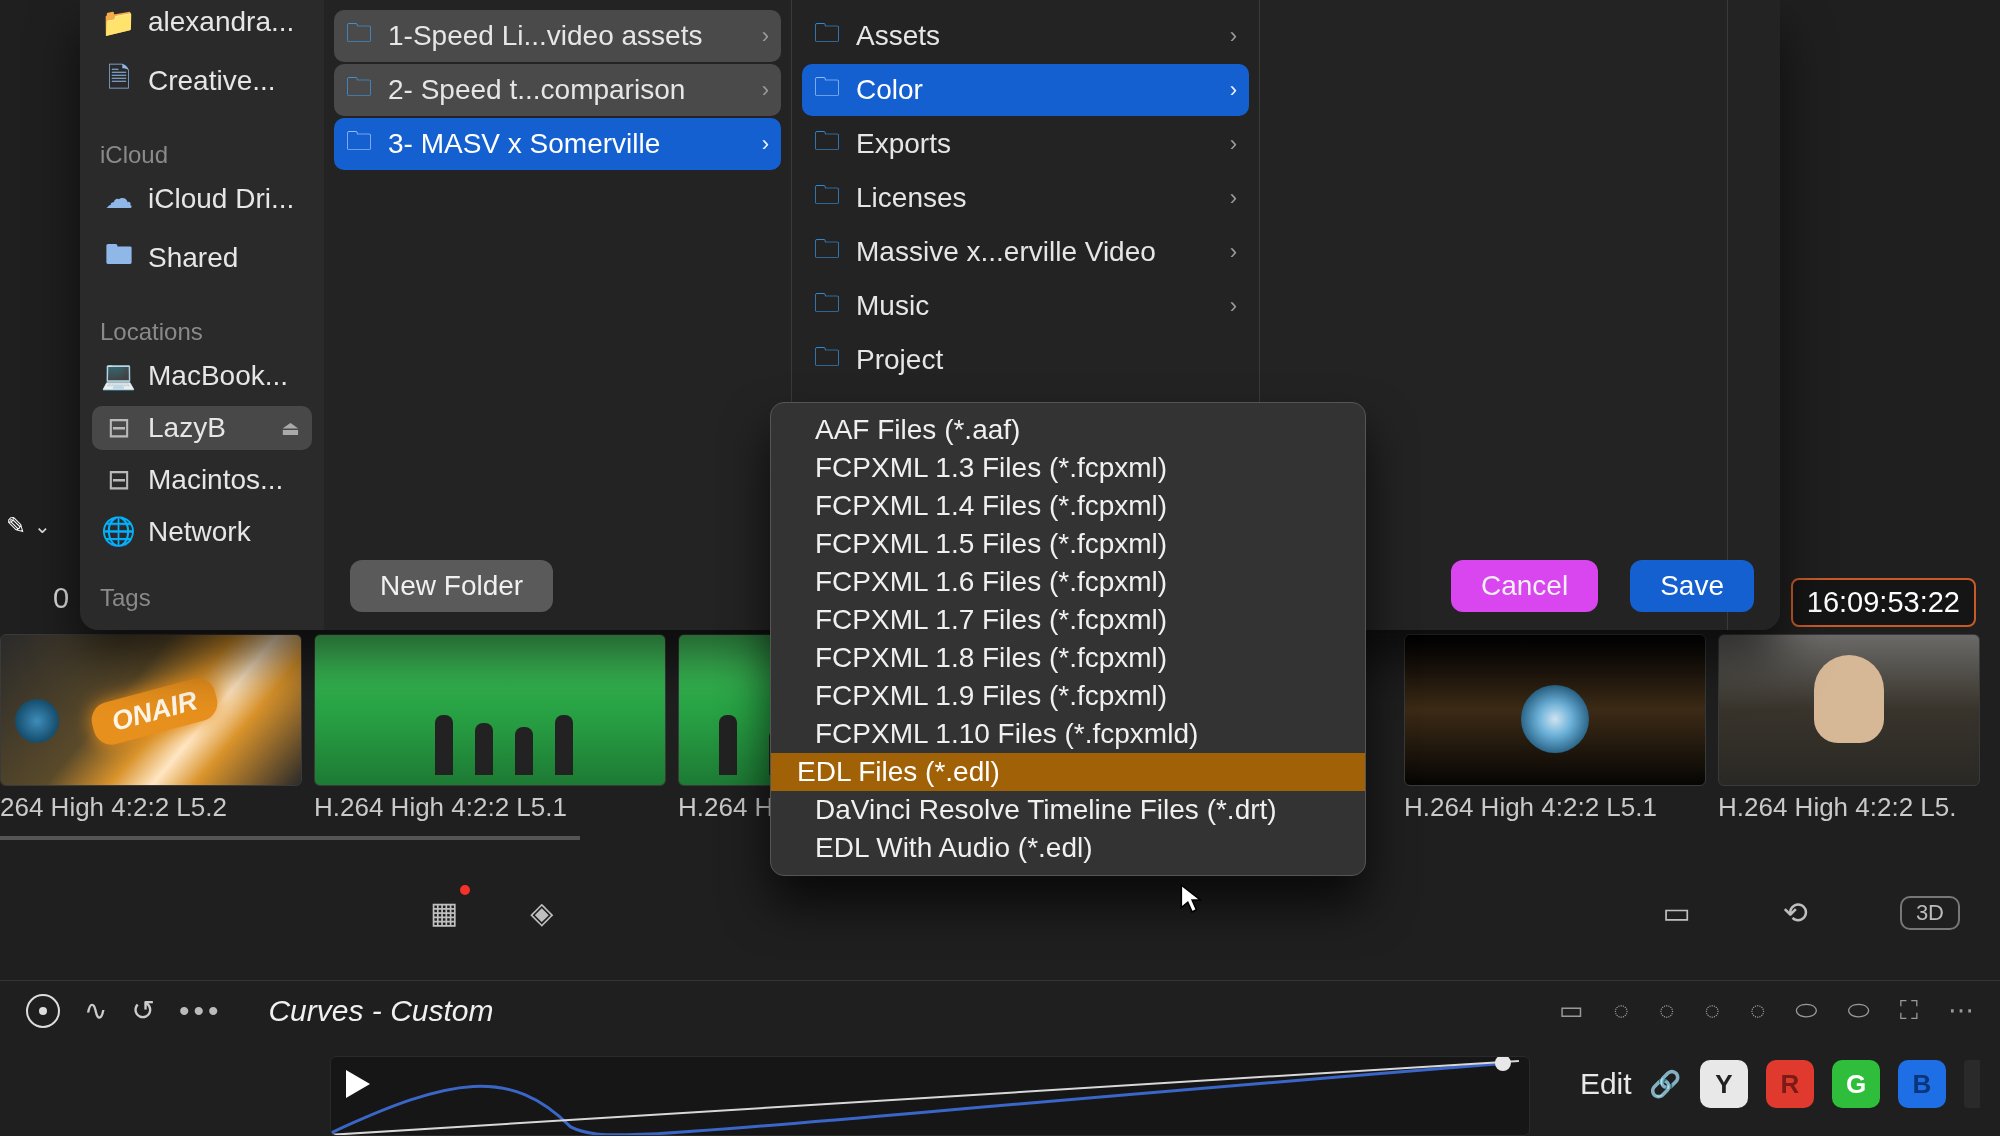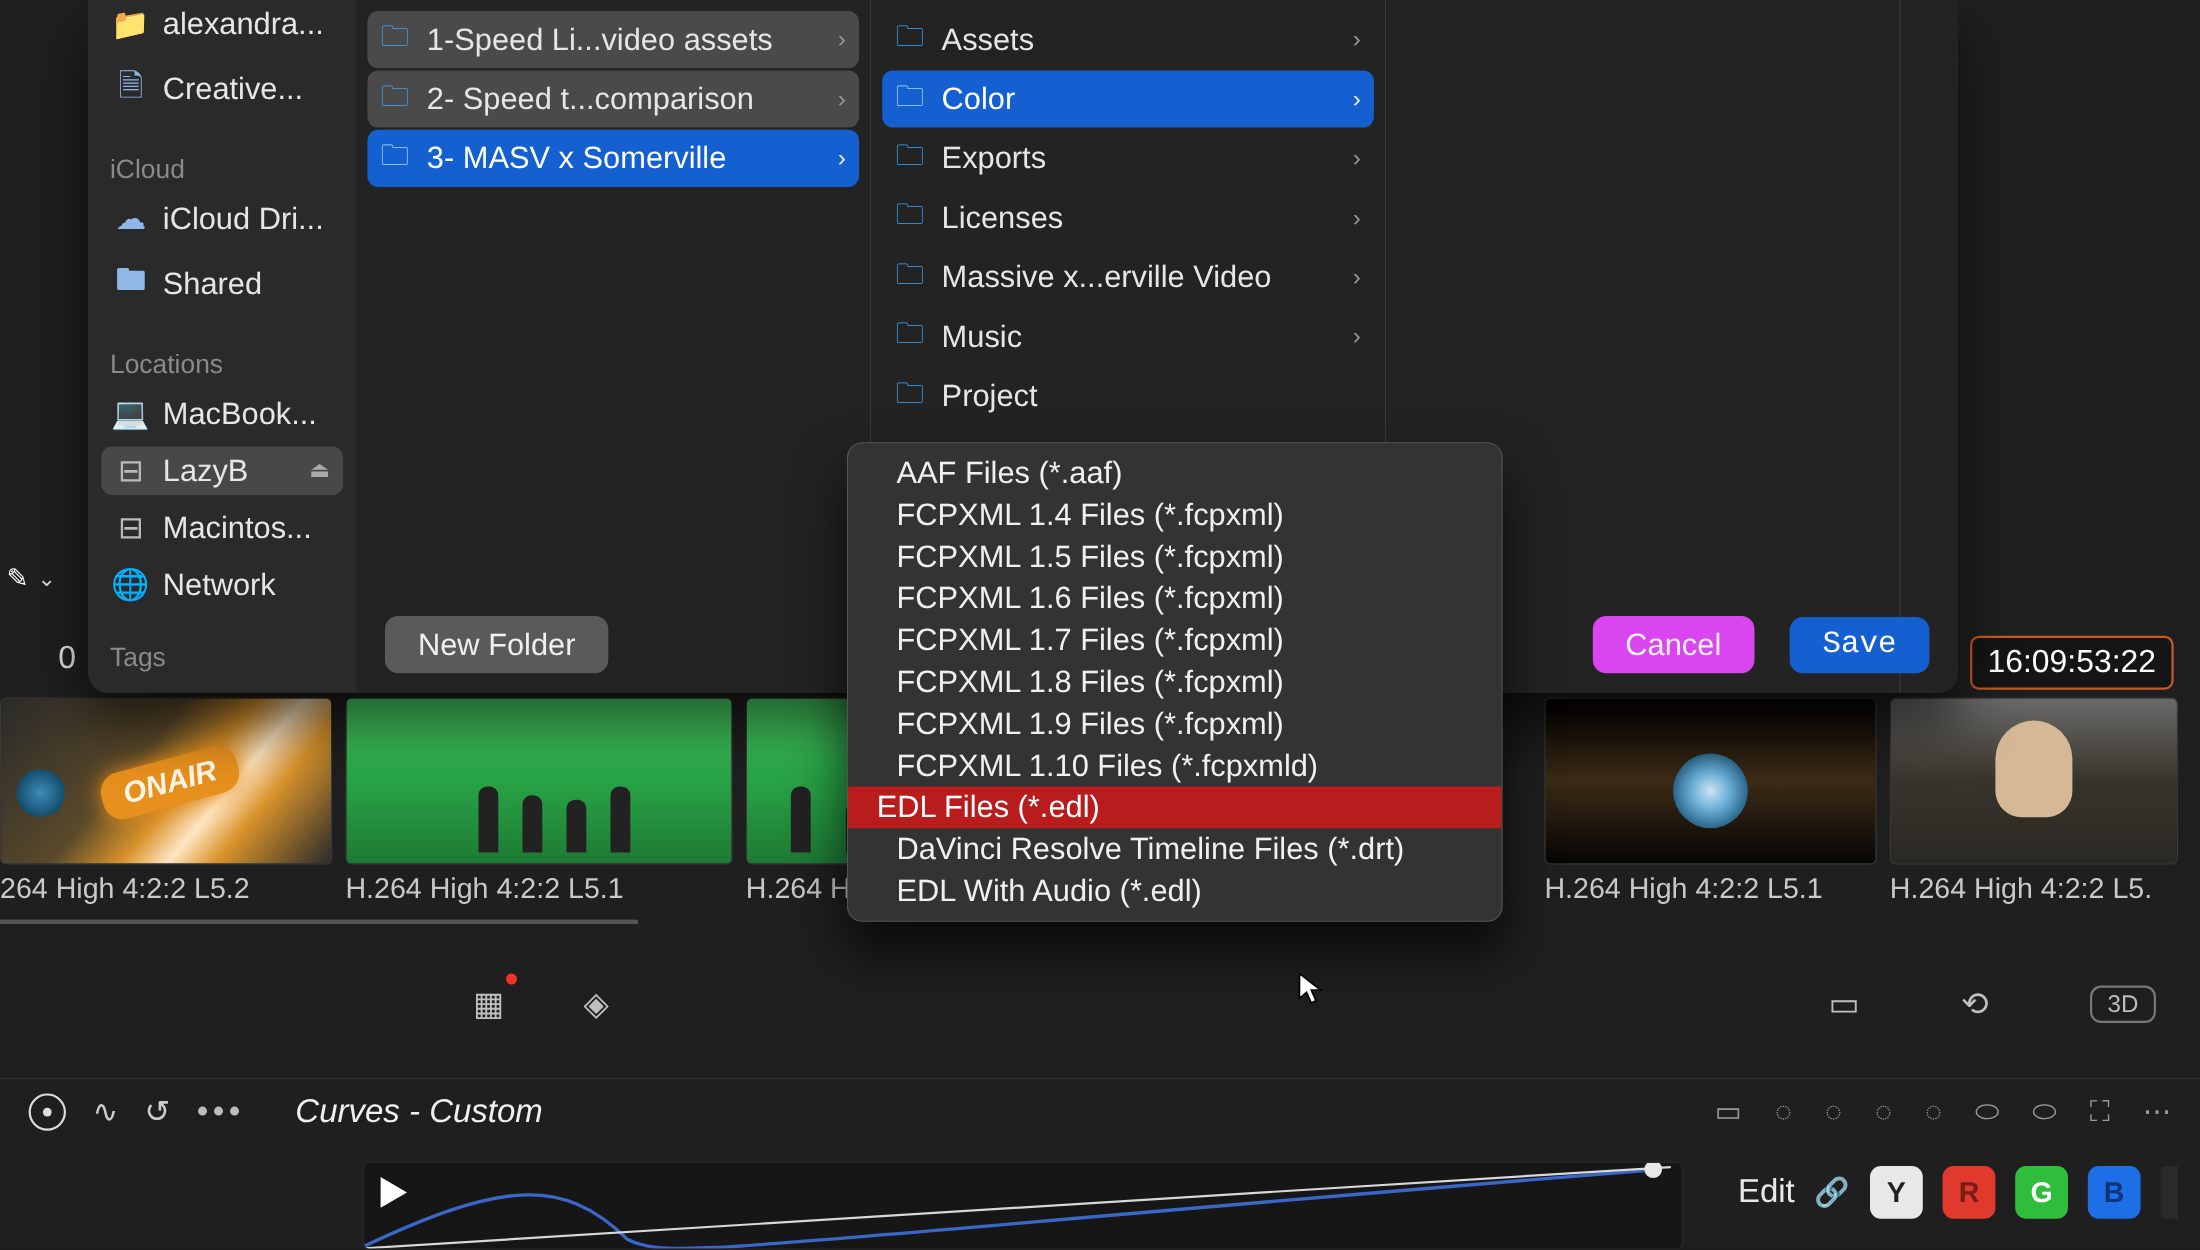--- a/index.html
+++ b/index.html
@@ -259,21 +259,21 @@
       gap: 32px;
     }
     .btn {
       padding: 10px 30px;
       border-radius: 12px;
       font-size: 28px;
       border: none;
       background:#5a5a5a;
       color:#f0f0f0;
     }
-    .btn.primary { background:#1560d0; color:#fff;font-family:Liberation Mono, monospace;}
+    .btn.primary { background:#1560d0; color:#fff;}
     .btn.cancel { background:#d946ef; margin-left:auto;}
 
     
     .format-popup {
       position:absolute;
       left: 770px;
       top: 402px;
       width: 596px;
       background:#333333;
       border:1px solid #555;
@@ -287,21 +287,21 @@
       padding: 3px 18px 3px 44px;
       color:#f0f0f0;
       font-size:28px;
       position:relative;
     }
     .fmt-item.checked::before {
       content:"✓";
       position:absolute; left:12px;
       color:#e8e8e8;
     }
-    .fmt-item.highlight { background:#b91c1c; color:#fff;padding-left:26px;}
+    .fmt-item.highlight { background:#a16207; color:#fff;padding-left:26px;}
 
     .cursor {
       position:absolute;
       left: 1180px;
       top: 884px;
       width: 22px; height: 30px;
       z-index: 60;
     }
     .cursor svg { width:100%; height:100%; }
   </style>
@@ -510,20 +510,21 @@
     <div class="dialog-footer">
       <button class="btn">New Folder</button>
       <button class="btn cancel">Cancel</button>
       <button class="btn primary">Save</button>
     </div>
   </div>
 </div>
 
 <div class="format-popup">
   <div class="fmt-item">AAF Files (*.aaf)</div>
+  <div class="fmt-item">FCPXML 1.3 Files (*.fcpxml)</div>
   <div class="fmt-item">FCPXML 1.4 Files (*.fcpxml)</div>
   <div class="fmt-item">FCPXML 1.5 Files (*.fcpxml)</div>
   <div class="fmt-item">FCPXML 1.6 Files (*.fcpxml)</div>
   <div class="fmt-item">FCPXML 1.7 Files (*.fcpxml)</div>
   <div class="fmt-item">FCPXML 1.8 Files (*.fcpxml)</div>
   <div class="fmt-item">FCPXML 1.9 Files (*.fcpxml)</div>
   <div class="fmt-item">FCPXML 1.10 Files (*.fcpxmld)</div>
   <div class="fmt-item highlight">EDL Files (*.edl)</div>
   <div class="fmt-item">DaVinci Resolve Timeline Files (*.drt)</div>
   <div class="fmt-item">EDL With Audio (*.edl)</div>

